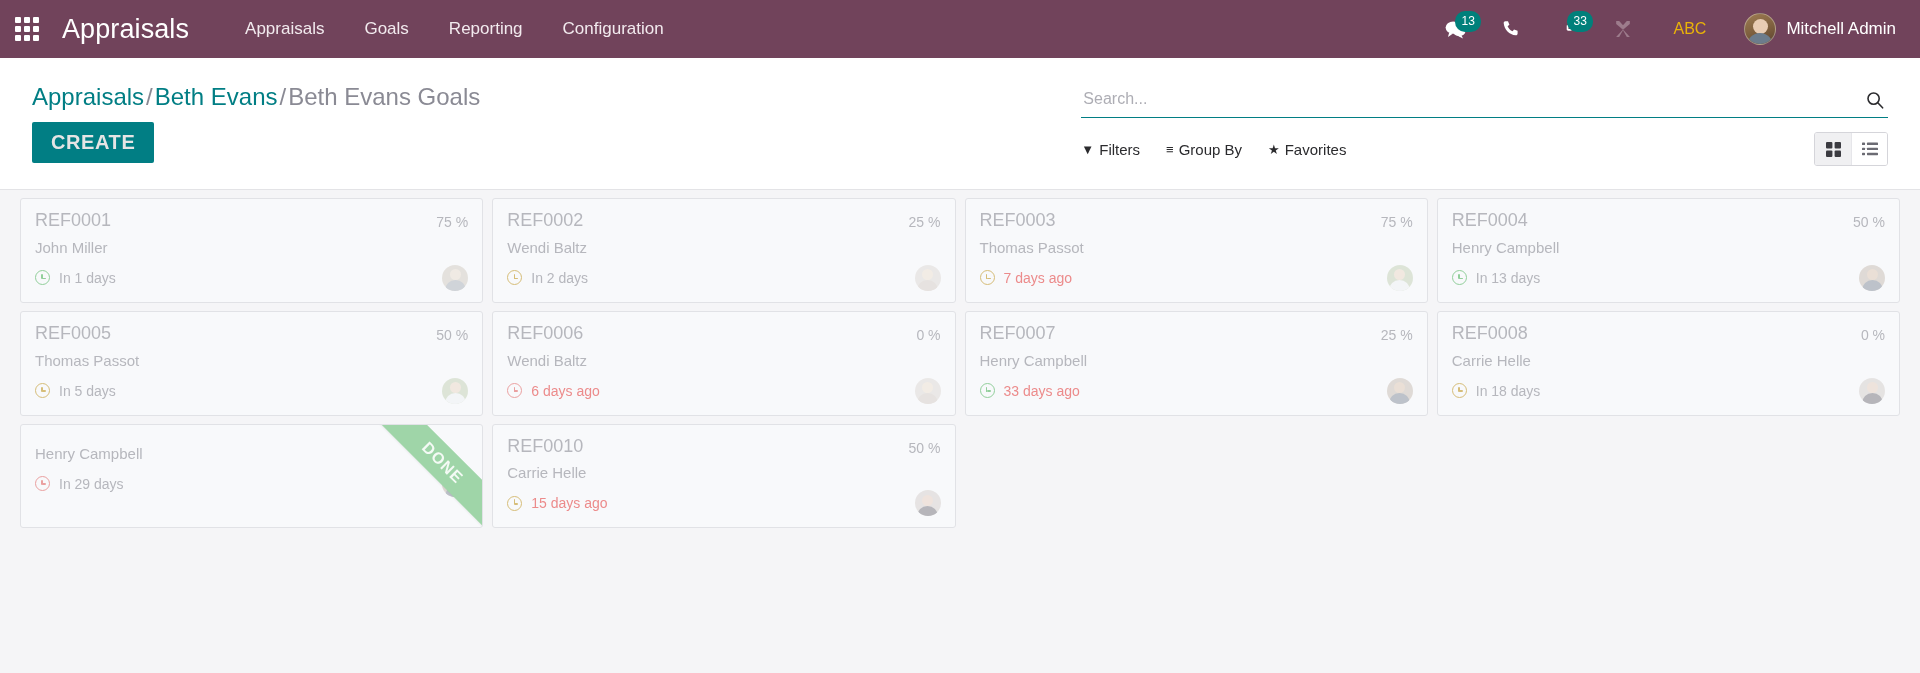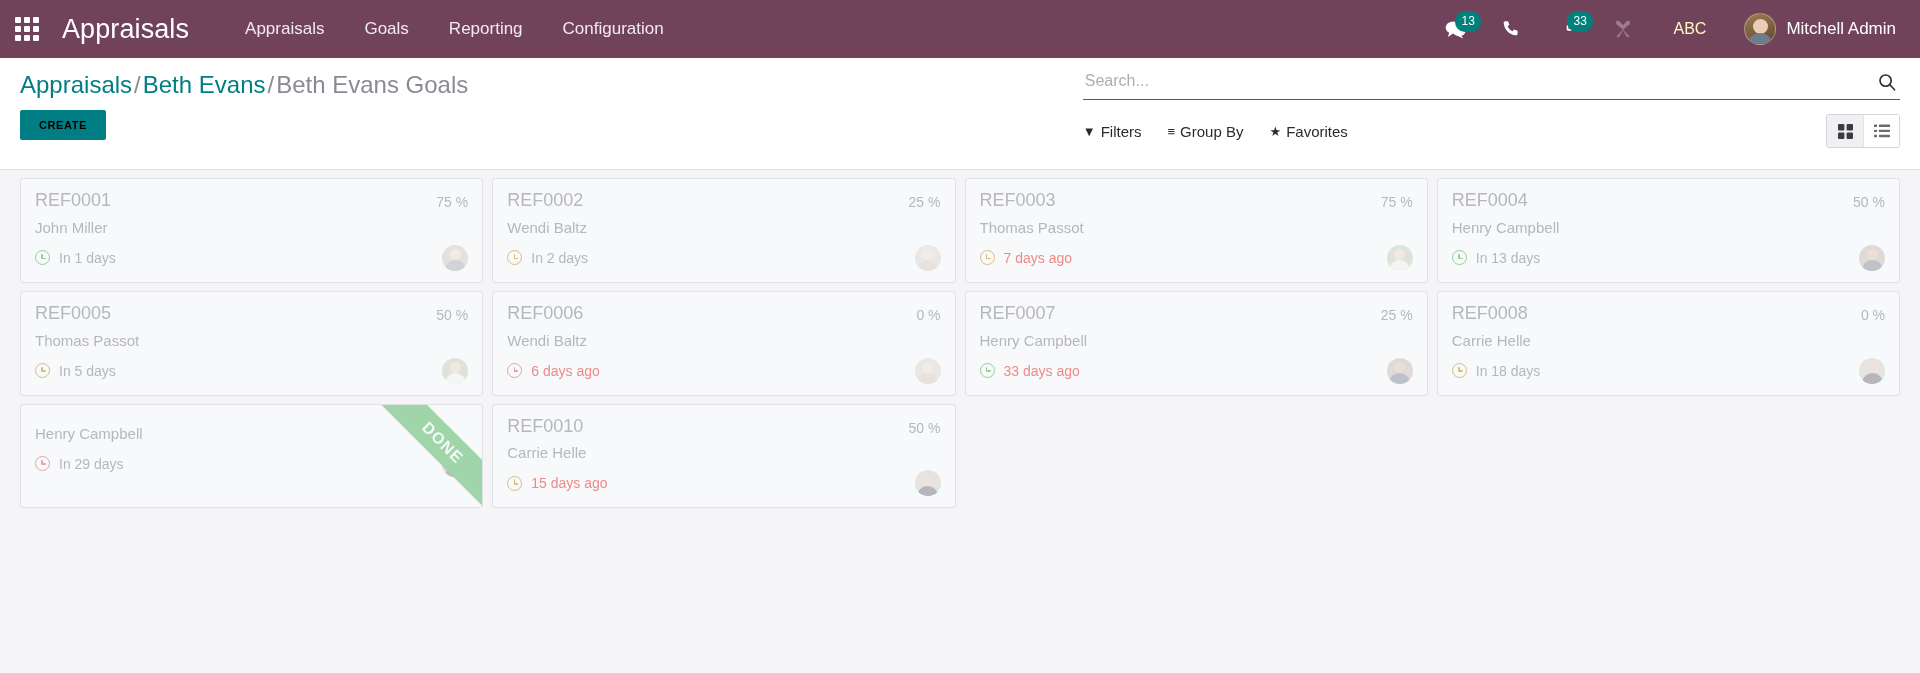--- a/index.html
+++ b/index.html
@@ -75,21 +75,21 @@
     line-height: 1;
     padding: 4px 6px 5px;
     border-radius: 10px;
     min-width: 21px;
     text-align: center;
     font-weight: 400;
   }
   .nav-icon.muted { color: #9d7c8c; }
   .abc-label {
     font-size: 16px;
-    color: #fef9c3;
+    color: #eab308;
     padding: 8px 16px;
     cursor: pointer;
   }
   .user-menu {
     display: flex; align-items: center;
     gap: 10px;
     padding: 4px 6px 4px 10px;
     cursor: pointer;
   }
   .avatar-nav {
@@ -112,23 +112,23 @@
     width:26px; height:20px; margin-left:-13px;
     border-radius:13px 13px 0 0;
     background:#6c7c8c;
   }
   .user-name { font-size: 17px; color:#fff; white-space: nowrap; }
 
   
   .control-panel {
     background:#fff;
     border-bottom: 1px solid #e3e3e6;
-    padding: 0;
-    position: relative;
-    height: 112px;
+    padding: 12px;
+    position: relative;
+    height: 132px;
   }
   .cp-inner {
     display:flex;
     align-items: flex-start;
     padding: 12px 20px 0 20px;
   }
   .cp-left { flex: 0 0 56%; }
   .breadcrumb {
     font-size: 24px;
     color: #8a8a94;
@@ -140,39 +140,40 @@
     color: #017e84;
     text-decoration: none;
     cursor: pointer;
   }
   .breadcrumb .sep { color:#8a8a94; padding: 0 2px; }
   .breadcrumb .current { color:#8a8a94; }
 
   .btn-create {
     display:inline-block;
     background:#017e84;
-    color:#000000;
-    font-size: 11px;
+    color:#e5e5e5;
+    font-size: 20px;
     font-weight: 700;
     letter-spacing: .6px;
     padding: 9px 19px;
     border: none;
     border-radius: 2px;
     cursor: pointer;
   }
 
   .cp-right {
     flex: 1 1 auto;
     padding-left: 10px;
   }
   .searchview {
     display:flex;
     align-items:center;
     border-bottom: 1px solid #017e84;
     padding-bottom: 5px;
+    margin-top: 6px;
   }
   .searchview input {
     flex: 1 1 auto;
     border: none;
     outline: none;
     font-size: 16px;
     color: #2b2b2e;
     padding: 2px 0 4px 2px;
     background: transparent;
     font-family: "Liberation Sans", sans-serif;

